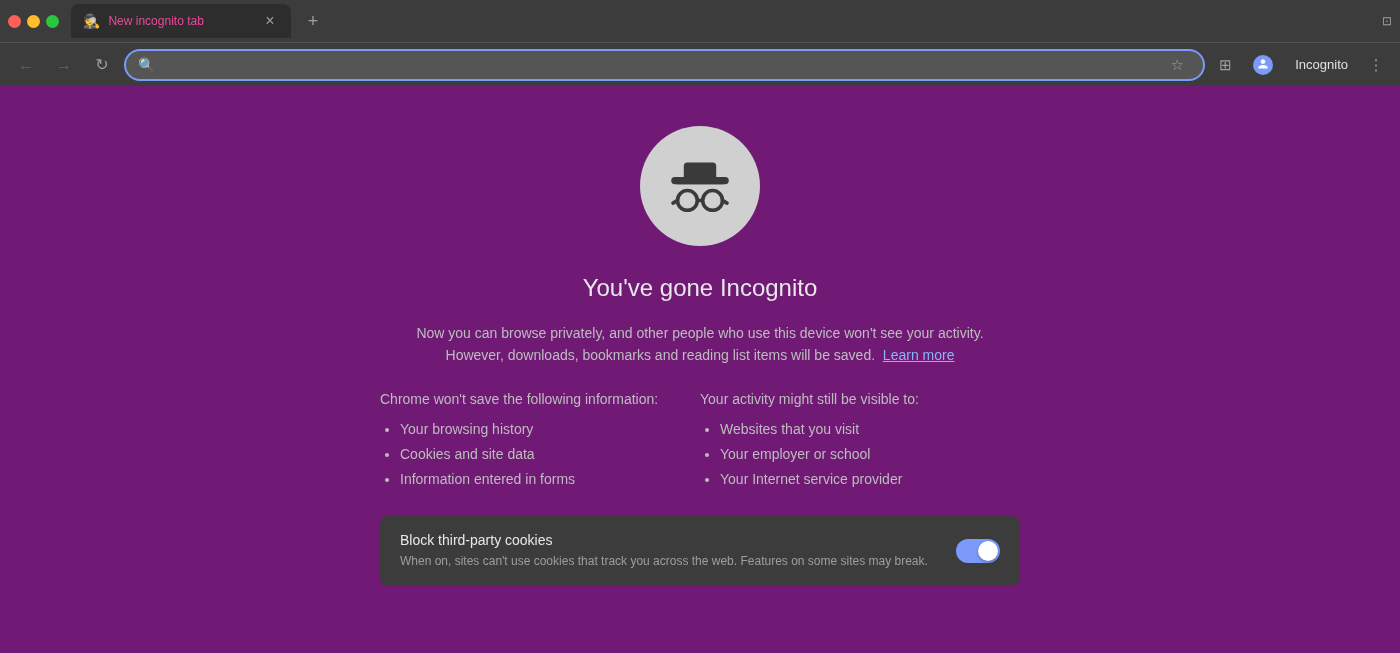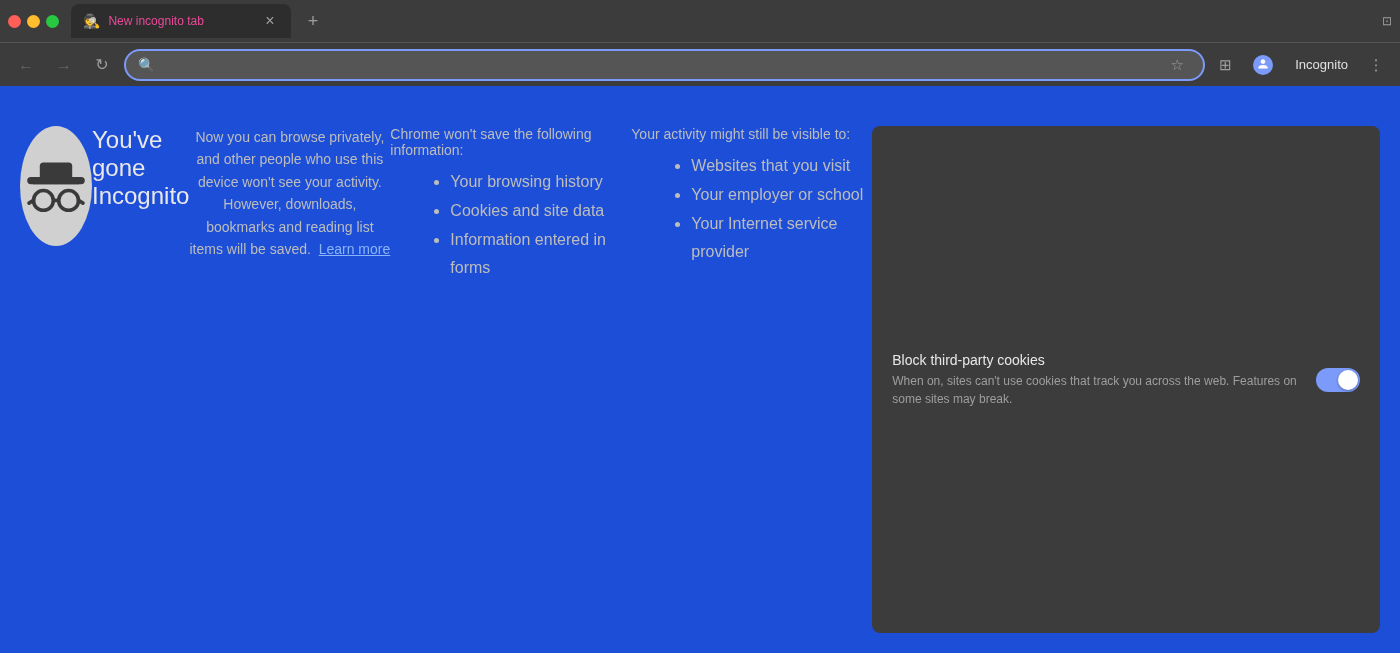--- a/index.html
+++ b/index.html
@@ -186,23 +186,25 @@
       font-size: 12px;
     }
 
     .profile-name {
       font-size: 13px;
       color: #e0e0e0;
     }
 
     
     .main-content {
-      background: #1d4ed8;
+      background: #701a75;
       height: calc(653px - 42px - 44px);
       display: flex;
+      flex-direction: column;
+      align-items: center;
       padding: 40px 20px 20px;
       overflow-y: auto;
     }
 
     .incognito-icon-container {
       width: 120px;
       height: 120px;
       background: #d0d0d0;
       border-radius: 50%;
       display: flex;
@@ -255,24 +257,23 @@
       margin-bottom: 10px;
       font-weight: 400;
     }
 
     .info-list {
       list-style: disc;
       padding-left: 20px;
     }
 
     .info-list li {
-      font-size: 16px;
+      font-size: 14px;
       color: #bdbdbd;
       line-height: 1.8;
-      margin-left: 40px;
     }
 
     .cookie-box {
       background: #3c3c3c;
       border-radius: 8px;
       padding: 16px 20px;
       max-width: 640px;
       width: 100%;
       display: flex;
       align-items: center;

